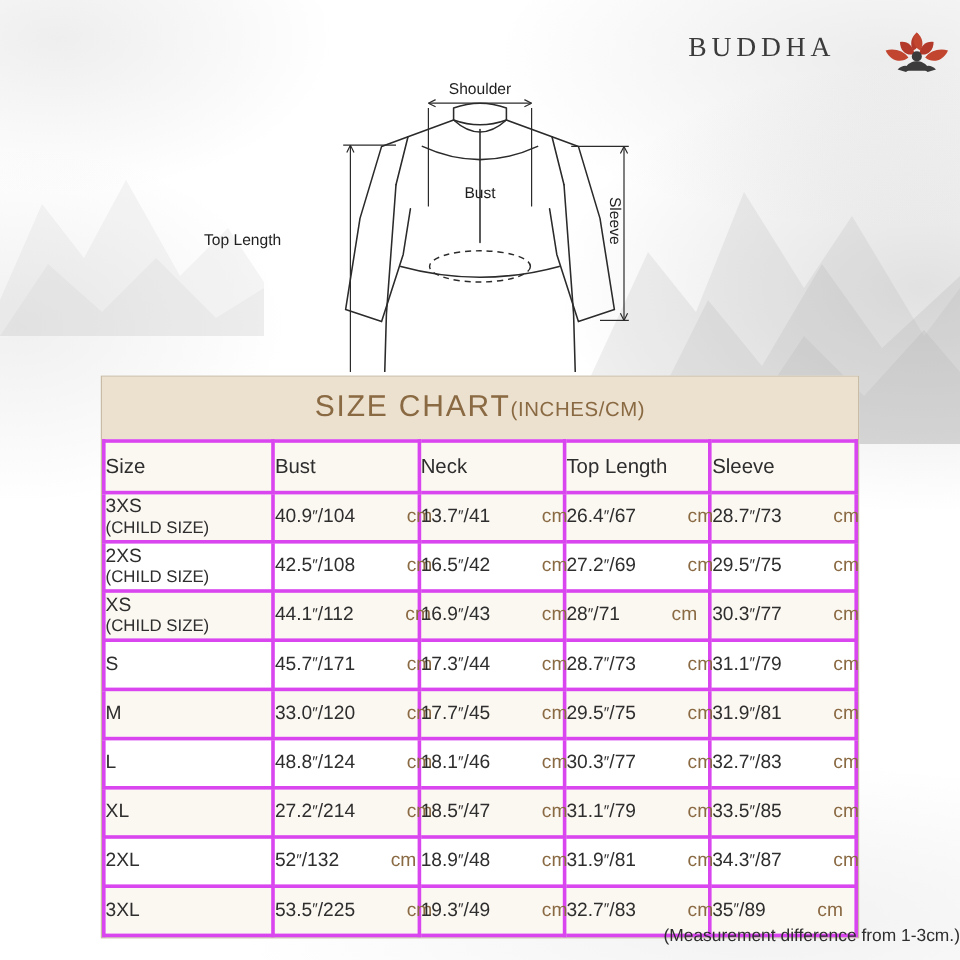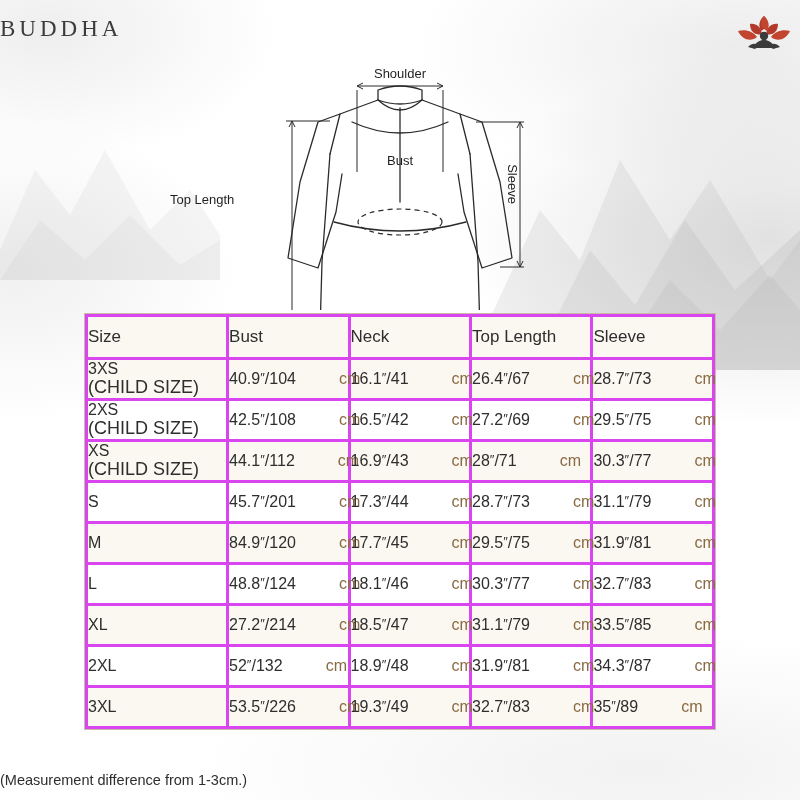--- a/index.html
+++ b/index.html
@@ -42,27 +42,27 @@
     top: 20px;
     width: 220px;
     height: 260px;
     pointer-events: none;
     opacity: 0.32;
   }
 
   
   .brand {
     position: absolute;
-    top: 4px;
+    top: 15px;
     left: 0;
     right: 0;
     display: flex;
     align-items: center;
-    justify-content: space-between;
-    gap: 14px;
+    justify-content: flex-end;
+    gap: 32px;
     z-index: 5;
   }
   .brand-word {
     font-family: "Liberation Serif", serif;
     font-size: 23px;
     letter-spacing: 4px;
     color: #3b3b3b;
     font-weight: 400;
   }
   .brand-logo {
@@ -136,39 +136,39 @@
   }
   .col-size { width: 22.5%; }
   .col-v { width: 19.375%; }
 
   .size-label .main {
     display: block;
     line-height: 1.05;
   }
   .size-label .sub {
     display: block;
-    font-size: 18px;
+    font-size: 14px;
     line-height: 1.05;
   }
   .unit {
     color: #8a6a43;
     margin-left: 43px;
   }
   .inchmark {
     font-size: 13px;
     vertical-align: top;
     letter-spacing: 0;
   }
 
   .footnote {
     position: absolute;
     top: 772px;
     left: 0;
     width: 800px;
-    text-align: left;
+    text-align: right;
     font-size: 14.5px;
     color: #2e2e2e;
     z-index: 6;
   }
 
   
   .ill-label {
     font-size: 13px;
     fill: #1f1f1f;
     font-family: "Liberation Sans", sans-serif;
@@ -260,20 +260,23 @@
 
   <text class="ill-label" x="400" y="16" text-anchor="middle">Shoulder</text>
   <text class="ill-label" x="400" y="103" text-anchor="middle">Bust</text>
   <text class="ill-label" x="170" y="142" text-anchor="start">Top Length</text>
   <text class="ill-label" x="508" y="122" text-anchor="middle" transform="rotate(90 508 122)">Sleeve</text>
 
   <rect x="368" y="92" width="64" height="14" fill="#ffffff" opacity="0"></rect>
 </svg>
 
 <div class="chart-wrap">
+  <div class="chart-title">
+    <span>SIZE CHART</span><span class="small">(INCHES/CM)</span>
+  </div>
 
   <table class="size-table">
     <colgroup>
       <col class="col-size">
         <col class="col-v">
         <col class="col-v">
         <col class="col-v">
         <col class="col-v">
     </colgroup>
     <thead>
@@ -285,21 +288,21 @@
         <th>Sleeve</th>
       </tr>
     </thead>
     <tbody>
         <tr>
           <td class="size-label">
             <span class="main">3XS</span>
             <span class="sub">(CHILD SIZE)</span>
           </td>
           <td><span>40.9</span><span class="inchmark">″</span><span>/</span><span>104</span><span class="unit">cm</span></td>
-          <td><span>16.1</span><span class="inchmark">″</span><span>/</span><span>41</span><span class="unit">cm</span></td>
+          <td><span>13.7</span><span class="inchmark">″</span><span>/</span><span>41</span><span class="unit">cm</span></td>
           <td><span>26.4</span><span class="inchmark">″</span><span>/</span><span>67</span><span class="unit">cm</span></td>
           <td><span>28.7</span><span class="inchmark">″</span><span>/</span><span>73</span><span class="unit">cm</span></td>
         </tr>
         <tr>
           <td class="size-label">
             <span class="main">2XS</span>
             <span class="sub">(CHILD SIZE)</span>
           </td>
           <td><span>42.5</span><span class="inchmark">″</span><span>/</span><span>108</span><span class="unit">cm</span></td>
           <td><span>16.5</span><span class="inchmark">″</span><span>/</span><span>42</span><span class="unit">cm</span></td>
@@ -313,30 +316,30 @@
           </td>
           <td><span>44.1</span><span class="inchmark">″</span><span>/</span><span>112</span><span class="unit">cm</span></td>
           <td><span>16.9</span><span class="inchmark">″</span><span>/</span><span>43</span><span class="unit">cm</span></td>
           <td><span>28</span><span class="inchmark">″</span><span>/</span><span>71</span><span class="unit">cm</span></td>
           <td><span>30.3</span><span class="inchmark">″</span><span>/</span><span>77</span><span class="unit">cm</span></td>
         </tr>
         <tr>
           <td class="size-label">
             <span class="main">S</span>
           </td>
-          <td><span>45.7</span><span class="inchmark">″</span><span>/</span><span>201</span><span class="unit">cm</span></td>
+          <td><span>45.7</span><span class="inchmark">″</span><span>/</span><span>171</span><span class="unit">cm</span></td>
           <td><span>17.3</span><span class="inchmark">″</span><span>/</span><span>44</span><span class="unit">cm</span></td>
           <td><span>28.7</span><span class="inchmark">″</span><span>/</span><span>73</span><span class="unit">cm</span></td>
           <td><span>31.1</span><span class="inchmark">″</span><span>/</span><span>79</span><span class="unit">cm</span></td>
         </tr>
         <tr>
           <td class="size-label">
             <span class="main">M</span>
           </td>
-          <td><span>84.9</span><span class="inchmark">″</span><span>/</span><span>120</span><span class="unit">cm</span></td>
+          <td><span>33.0</span><span class="inchmark">″</span><span>/</span><span>120</span><span class="unit">cm</span></td>
           <td><span>17.7</span><span class="inchmark">″</span><span>/</span><span>45</span><span class="unit">cm</span></td>
           <td><span>29.5</span><span class="inchmark">″</span><span>/</span><span>75</span><span class="unit">cm</span></td>
           <td><span>31.9</span><span class="inchmark">″</span><span>/</span><span>81</span><span class="unit">cm</span></td>
         </tr>
         <tr>
           <td class="size-label">
             <span class="main">L</span>
           </td>
           <td><span>48.8</span><span class="inchmark">″</span><span>/</span><span>124</span><span class="unit">cm</span></td>
           <td><span>18.1</span><span class="inchmark">″</span><span>/</span><span>46</span><span class="unit">cm</span></td>
@@ -358,21 +361,21 @@
           </td>
           <td><span>52</span><span class="inchmark">″</span><span>/</span><span>132</span><span class="unit">cm</span></td>
           <td><span>18.9</span><span class="inchmark">″</span><span>/</span><span>48</span><span class="unit">cm</span></td>
           <td><span>31.9</span><span class="inchmark">″</span><span>/</span><span>81</span><span class="unit">cm</span></td>
           <td><span>34.3</span><span class="inchmark">″</span><span>/</span><span>87</span><span class="unit">cm</span></td>
         </tr>
         <tr>
           <td class="size-label">
             <span class="main">3XL</span>
           </td>
-          <td><span>53.5</span><span class="inchmark">″</span><span>/</span><span>226</span><span class="unit">cm</span></td>
+          <td><span>53.5</span><span class="inchmark">″</span><span>/</span><span>225</span><span class="unit">cm</span></td>
           <td><span>19.3</span><span class="inchmark">″</span><span>/</span><span>49</span><span class="unit">cm</span></td>
           <td><span>32.7</span><span class="inchmark">″</span><span>/</span><span>83</span><span class="unit">cm</span></td>
           <td><span>35</span><span class="inchmark">″</span><span>/</span><span>89</span><span class="unit">cm</span></td>
         </tr>
       </tbody>
   </table>
 </div>
 
 <div class="footnote">(Measurement difference from 1-3cm.)</div>
 

